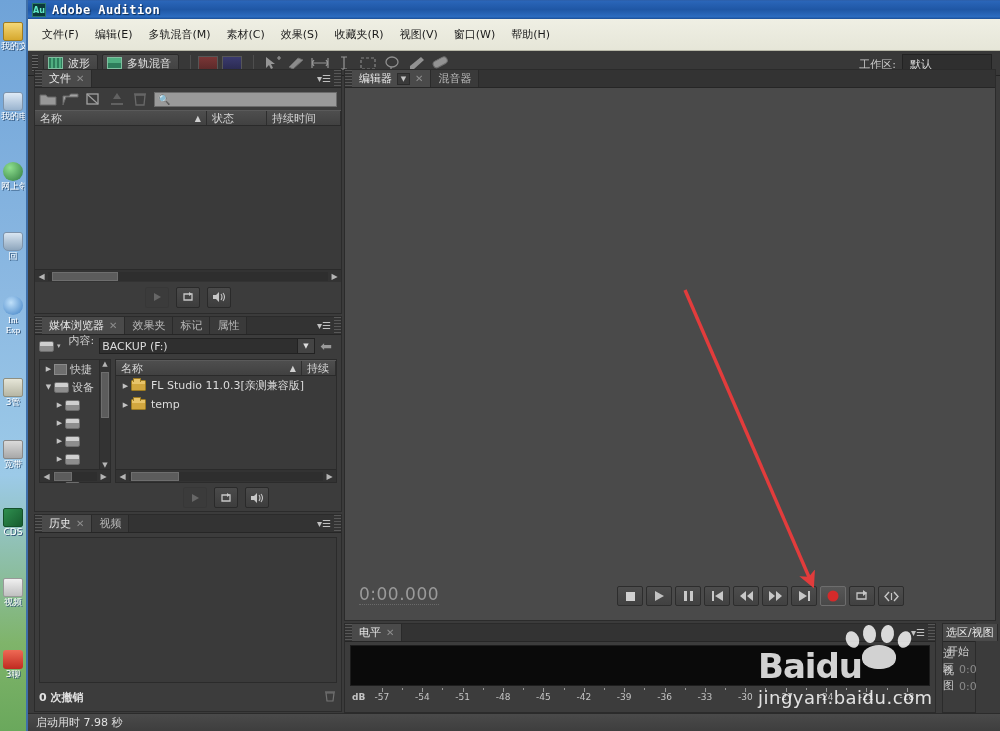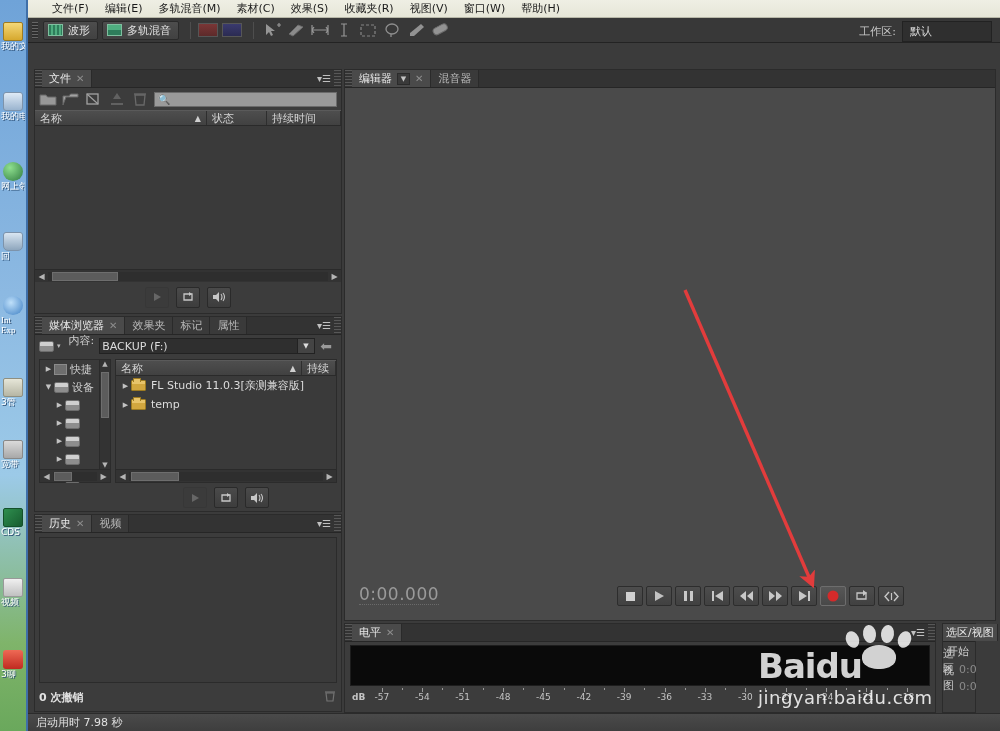--- a/index.html
+++ b/index.html
@@ -9,21 +9,21 @@
     font-size: 11px;
     background: #5a8fc8;
   }
   #root { position: relative; width: 1000px; height: 731px; }
 
   
   .desktop {
     position: absolute; left: 0; top: 0; width: 26px; height: 731px;
     background: linear-gradient(180deg,#6fa3d8 0%,#8cb9e2 40%,#9ccae8 65%,#7fb46a 88%,#6aa85c 100%);
   }
-  .dicon { position: absolute; left: 1px; width: 24px; text-align: left; }
+  .dicon { position: absolute; left: 1px; width: 24px; text-align: center; }
   .dicon .glyph {
     width: 20px; height: 19px; margin: 0 auto; display: block;
     border-radius: 2px;
   }
   .dicon .dlabel {
     color: #fff; font-size: 9px; line-height: 9px; margin-top: 1px;
     text-shadow: 1px 1px 0 #2d5076; white-space: nowrap; overflow: hidden;
     display: block;
   }
 
@@ -41,22 +41,22 @@
     font-size: 8px; font-weight: bold; line-height: 14px; text-align: center;
     border: 1px solid #2a7a6a; margin-right: 6px;
   }
   .title-text {
     color: #fff; font-size: 12px; font-weight: bold;
     font-family: "DejaVu Sans Mono","Liberation Mono",monospace;
     letter-spacing: 0.5px; text-shadow: 1px 1px 1px #0c2a50;
   }
 
   .menubar {
-    height: 18px; background: linear-gradient(180deg,#efefe4 0%,#e6e6d8 100%);
-    display: flex; align-items: center; padding-left: 16px;
+    height: 32px; background: linear-gradient(180deg,#efefe4 0%,#e6e6d8 100%);
+    display: flex; align-items: center; padding-left: 6px;
     border-bottom: 1px solid #b8b8a8;
   }
   .menubar .mi {
     font-size: 11px; color: #1a1a1a; padding: 1px 8px; white-space: nowrap;
   }
 
   .toolbar {
     height: 25px; background: #383838; border-bottom: 1px solid #232323;
     display: flex; align-items: center; padding-left: 4px; position: relative;
   }
@@ -286,20 +286,24 @@
       <span class="dlabel">视频</span>
     </div>
     <div class="dicon" style="top:650px">
       <span class="glyph" style="background:linear-gradient(180deg,#ef6a55,#c02a20);border-radius:3px"></span>
       <span class="dlabel">3聊</span>
     </div>
   </div>
 
   <div class="app">
 
+    <div class="titlebar">
+      <div class="title-ico">Au</div>
+      <div class="title-text">Adobe Audition</div>
+    </div>
 
     <div class="menubar">
       <div class="mi">文件(F)</div>
       <div class="mi">编辑(E)</div>
       <div class="mi">多轨混音(M)</div>
       <div class="mi">素材(C)</div>
       <div class="mi">效果(S)</div>
       <div class="mi">收藏夹(R)</div>
       <div class="mi">视图(V)</div>
       <div class="mi">窗口(W)</div>

